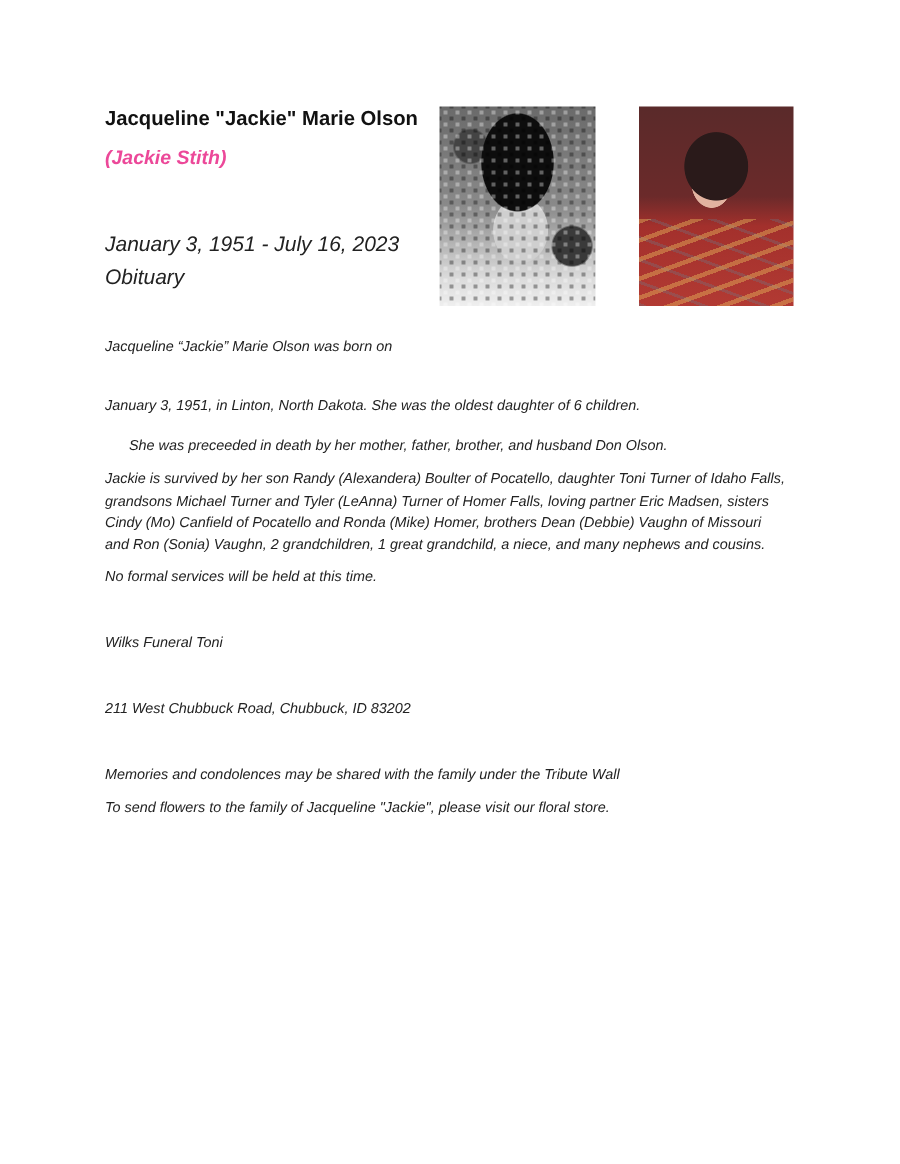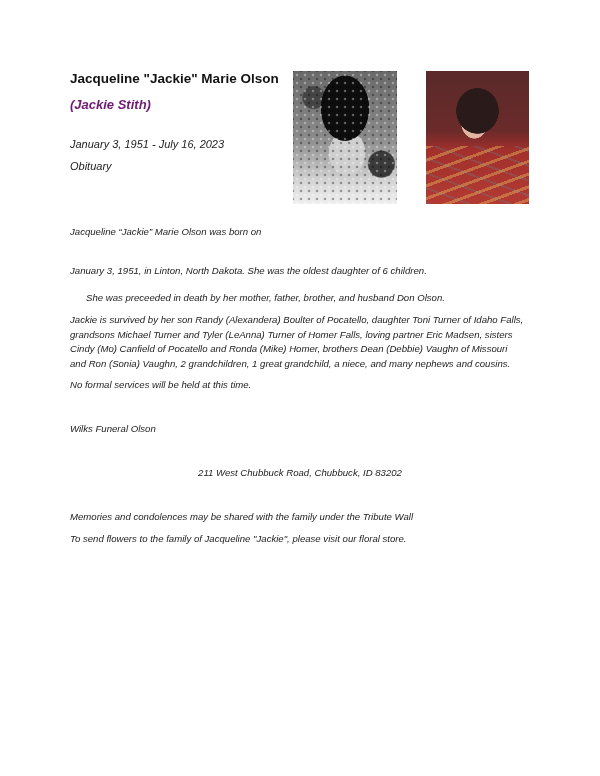--- a/index.html
+++ b/index.html
@@ -28,30 +28,31 @@
     font-weight: bold;
     color: #111;
     white-space: nowrap;
   }
   .subtitle {
     position: absolute;
     left: 70px; top: 97px;
     font-size: 13px;
     font-weight: bold;
     font-style: italic;
-    color: #701a75;
+    color: #ec4899;
     white-space: nowrap;
   }
   .meta {
     position: absolute;
     left: 70px;
-    font-size: 11px;
+    font-size: 14px;
     font-style: italic;
     color: #222;
     white-space: nowrap;
+    margin-top: 16px;
   }
   .dates { top: 138px; }
   .kind { top: 160px; }
 
   .photo {
     position: absolute;
     top: 71px;
     height: 133px;
     overflow: hidden;
   }
@@ -103,21 +104,21 @@
   }
   .p-born { top: 225px; white-space: nowrap; }
   .p-birth { top: 264px; white-space: nowrap; }
   .p-hobbies { top: 269px; white-space: nowrap; }
   .p-preceded { top: 291px; white-space: nowrap; margin-left: 16px; }
   .p-survived { top: 313px; }
   .p-services { top: 378px; white-space: nowrap; }
 
   .fh-name { top: 422px; white-space: nowrap; }
   .fh-phone { top: 444px; white-space: nowrap; }
-  .fh-address { top: 466px; white-space: nowrap; text-align: center; }
+  .fh-address { top: 466px; white-space: nowrap; }
 
   .memories { top: 510px; white-space: nowrap; }
   .flowers { top: 532px; white-space: nowrap; }
 
   .survived-line { display: block; white-space: nowrap; font-style: italic; }
 </style>
 </head>
 <body>
 
 <div class="page">
@@ -134,19 +135,19 @@
   <div class="body-text p-birth">January 3, 1951, in Linton, North Dakota. She was the oldest daughter of 6 children.</div>
   <div class="body-text p-preceded">She was preceeded in death by her mother, father, brother, and husband Don Olson.</div>
   <div class="body-text p-survived">
     <span class="survived-line">Jackie is survived by her son Randy (Alexandera) Boulter of Pocatello, daughter Toni Turner of Idaho Falls,</span>
     <span class="survived-line">grandsons Michael Turner and Tyler (LeAnna) Turner of Homer Falls, loving partner Eric Madsen, sisters</span>
     <span class="survived-line">Cindy (Mo) Canfield of Pocatello and Ronda (Mike) Homer, brothers Dean (Debbie) Vaughn of Missouri</span>
     <span class="survived-line">and Ron (Sonia) Vaughn, 2 grandchildren, 1 great grandchild, a niece, and many nephews and cousins.</span>
   </div>
   <div class="body-text p-services">No formal services will be held at this time.</div>
 
-  <div class="body-text fh-name">Wilks Funeral Olson</div>
+  <div class="body-text fh-name">Wilks Funeral Toni</div>
   <div class="body-text fh-address">211 West Chubbuck Road, Chubbuck, ID 83202</div>
 
   <div class="body-text memories">Memories and condolences may be shared with the family under the Tribute Wall</div>
   <div class="body-text flowers">To send flowers to the family of Jacqueline "Jackie", please visit our floral store.</div>
 
 </div>
 
 </body></html>

